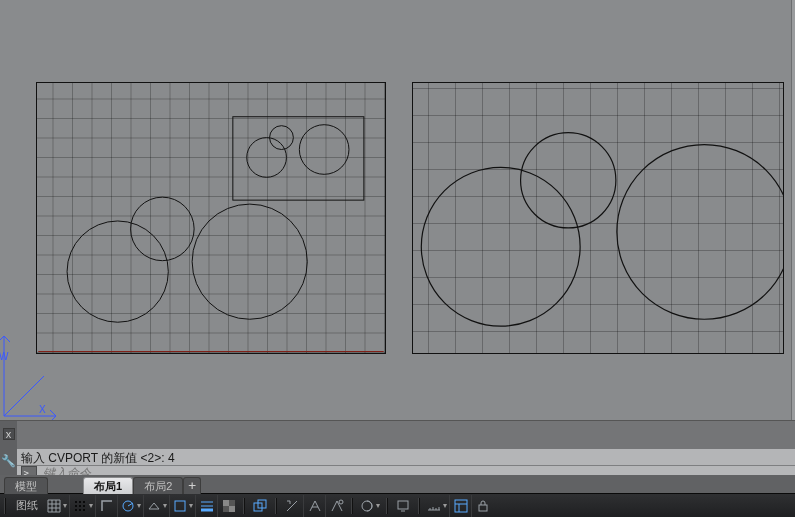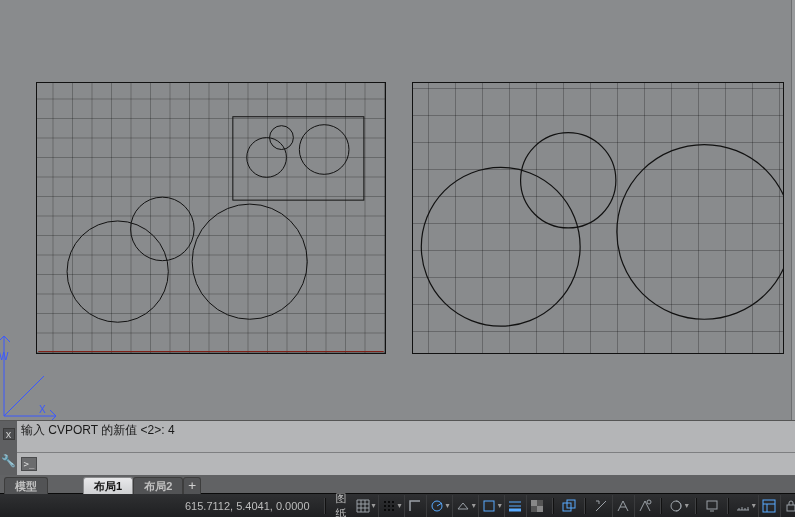--- a/index.html
+++ b/index.html
@@ -44,21 +44,21 @@
   }
   .cmd-gutter {
     width: 17px; background: #5f6062;
     display: flex; flex-direction: column; align-items: center; justify-content: space-around;
   }
   .gutter-x {
     width: 12px; height: 12px; line-height: 11px; text-align: center;
     color: #ccc; font-size: 11px; background: #4b4c4e; border: 1px solid #3a3a3a;
   }
   .gutter-wrench { color: #bbb; font-size: 12px; }
-  .cmd-body { flex: 1; display: flex; flex-direction: column; }
+  .cmd-body { flex: 1; display: flex; flex-direction: column; margin-top: 28px; }
   .cmd-history {
     flex: 1; background: #b4b5b7; color: #1a1a1a;
     font: 12px/14px "Microsoft YaHei", sans-serif;
     padding: 2px 6px 0 4px;
     border-bottom: 1px solid #7e7f81;
   }
   .cmd-input-row {
     display: flex; align-items: center; height: 22px;
     background: #b6b7b9; padding: 0 4px;
   }
@@ -80,21 +80,21 @@
   .tab {
     padding: 1px 10px 0 10px; height: 17px;
     font: 11px/15px "Microsoft YaHei", sans-serif;
     color: #d7d7d7;
     background: linear-gradient(#5c5d5f,#4d4e50);
     border: 1px solid #3d3d3d; border-bottom: none;
     margin-right: 0px; cursor: pointer;
     position: relative; top: 1px;
     border-radius: 3px 3px 0 0;
   }
-  .tab.inactive { background: #525355; color: #c2c2c2; font-weight: bold; }
+  .tab.inactive { background: #525355; color: #c2c2c2; }
   .tab.active {
     background: linear-gradient(#e8e8ea,#cfd0d2);
     color: #111; font-weight: bold;
     border-color: #8a8b8d;
     z-index: 2;
     margin-left: 35px;
   }
   .tab-plus {
     width: 18px; text-align: center; color: #cfcfcf;
     font: 13px/16px monospace; background: #525355;
@@ -171,33 +171,33 @@
   <div class="cmd-gutter">
     <div class="gutter-x">x</div>
     <div class="gutter-wrench">🔧</div>
   </div>
   <div class="cmd-body">
     <div class="cmd-history">
       <div>输入 CVPORT 的新值 &lt;2&gt;:  4</div>
     </div>
     <div class="cmd-input-row">
       <div class="cmd-icon">&gt;_</div>
+      <input class="cmd-input" type="text" placeholder="键入命令" style="">
     </div>
   </div>
 </div>
 
 <div class="tabs-row">
   <div class="tab inactive">模型</div>
   <div class="tab active">布局1</div>
   <div class="tab inactive">布局2</div>
   <div class="tab-plus">+</div>
 </div>
 
 <div class="status-bar">
-  <span class="status-coords">615.7112, 5.4041, 0.0000</span>
   <span class="status-sep"></span>
   <span class="status-label">图纸</span>
   <div class="status-group">
     <div class="status-btn">
       <svg viewBox="0 0 16 16">
           <path d="M2 2h12v12H2z M2 6h12 M2 10h12 M6 2v12 M10 2v12" stroke="#9aa0a6" stroke-width="1" fill="none"></path>
         </svg>
       <span class="combo-arrow">▾</span>
     </div>
     <div class="status-btn">

